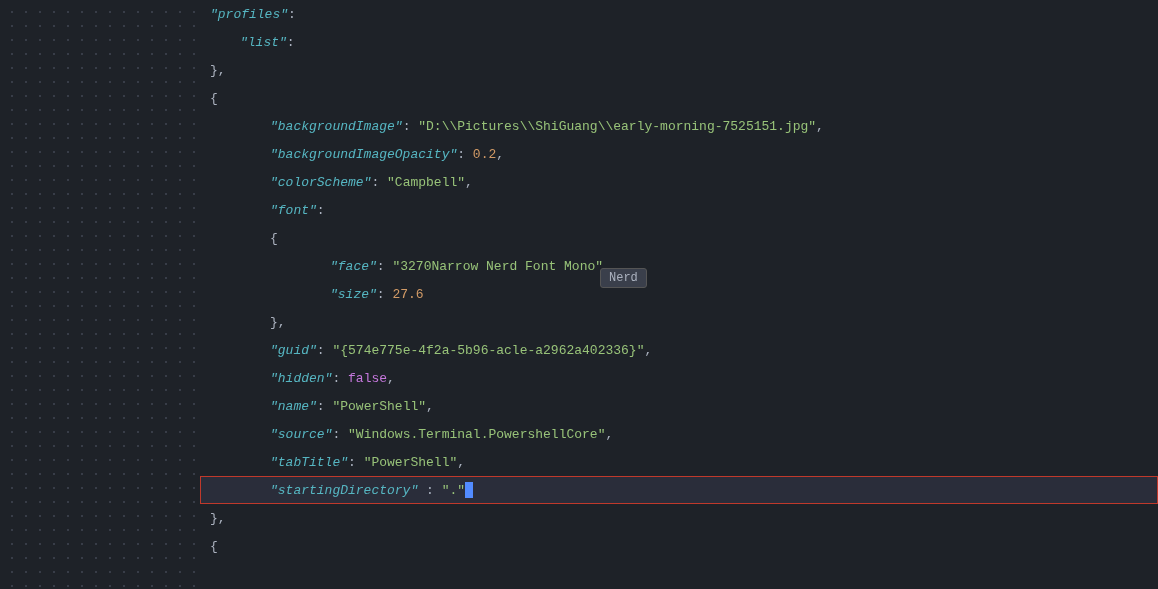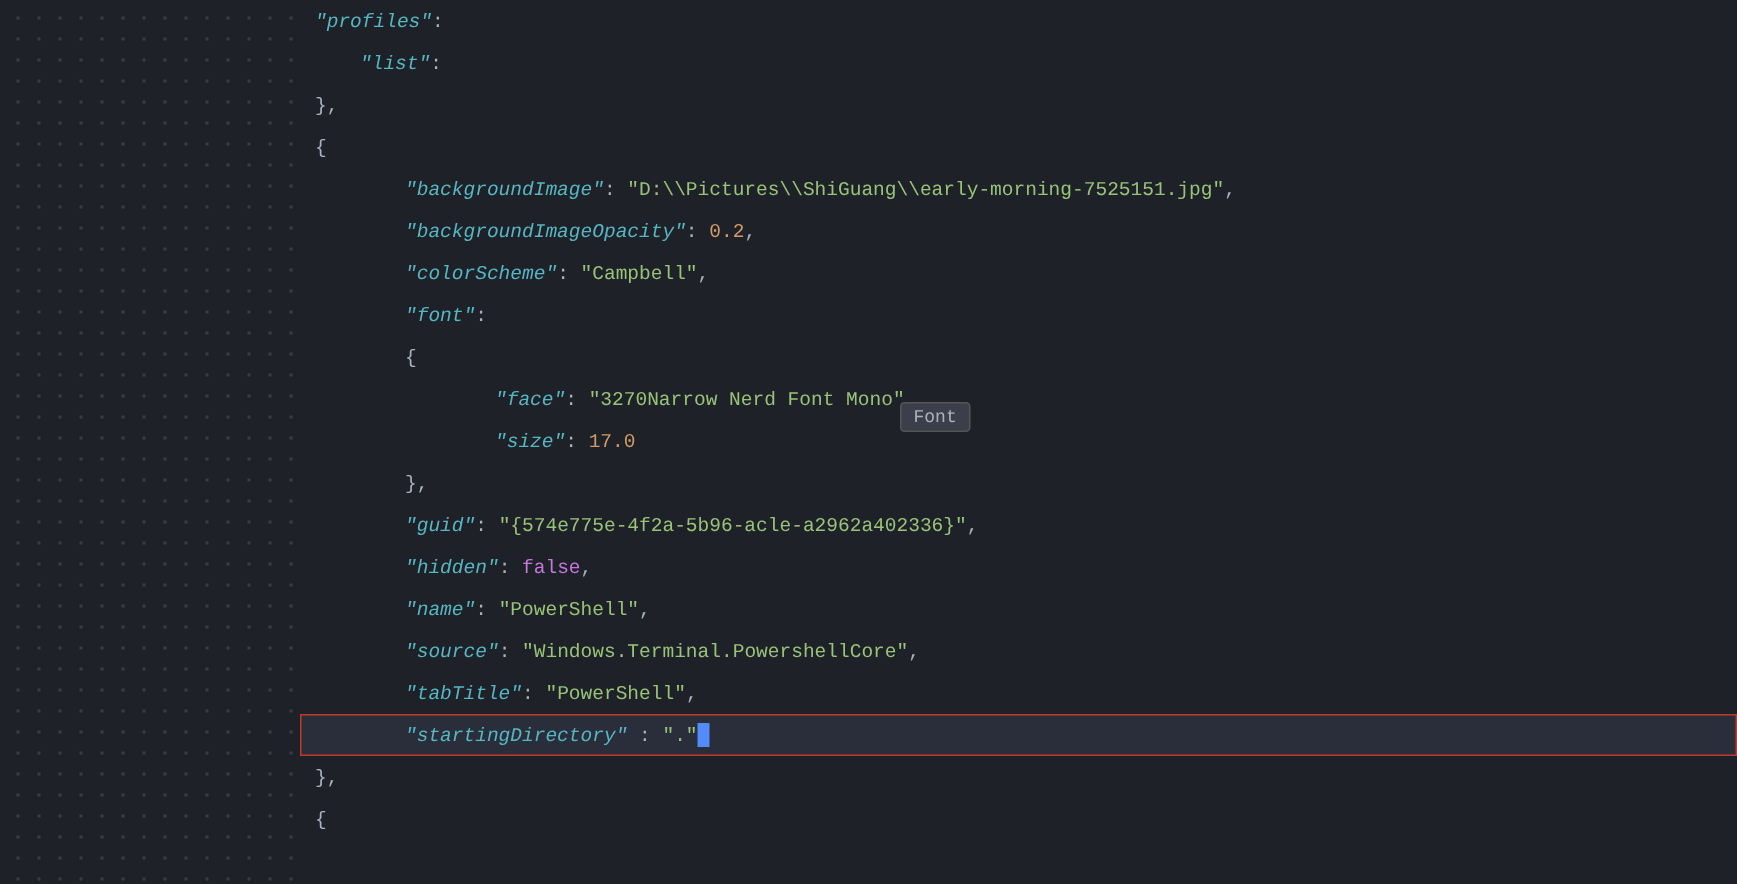--- a/index.html
+++ b/index.html
@@ -60,21 +60,21 @@
   <div style="display: flex; align-items: center; height: 28px; padding-left: 10px; white-space: pre; font-family: &quot;Courier New&quot;, Courier, monospace; font-size: 13px; position: relative;"><span style="color: rgb(86, 182, 194); font-style: italic;">"profiles"</span><span style="color: rgb(171, 178, 191);">:</span></div>
       <div style="display: flex; align-items: center; height: 28px; padding-left: 40px; white-space: pre; font-family: &quot;Courier New&quot;, Courier, monospace; font-size: 13px; position: relative;"><span style="color: rgb(86, 182, 194); font-style: italic;">"list"</span><span style="color: rgb(171, 178, 191);">:</span></div>
       <div style="display: flex; align-items: center; height: 28px; padding-left: 10px; white-space: pre; font-family: &quot;Courier New&quot;, Courier, monospace; font-size: 13px; position: relative;"><span style="color: rgb(171, 178, 191);">},</span></div>
       <div style="display: flex; align-items: center; height: 28px; padding-left: 10px; white-space: pre; font-family: &quot;Courier New&quot;, Courier, monospace; font-size: 13px; position: relative;"><span style="color: rgb(171, 178, 191);">{</span></div>
       <div style="display: flex; align-items: center; height: 28px; padding-left: 70px; white-space: pre; font-family: &quot;Courier New&quot;, Courier, monospace; font-size: 13px; position: relative;"><span style="color: rgb(86, 182, 194); font-style: italic;">"backgroundImage"</span><span style="color: rgb(171, 178, 191);">: </span><span style="color: rgb(152, 195, 121);">"D:\\Pictures\\ShiGuang\\early-morning-7525151.jpg"</span><span style="color: rgb(171, 178, 191);">,</span></div>
       <div style="display: flex; align-items: center; height: 28px; padding-left: 70px; white-space: pre; font-family: &quot;Courier New&quot;, Courier, monospace; font-size: 13px; position: relative;"><span style="color: rgb(86, 182, 194); font-style: italic;">"backgroundImageOpacity"</span><span style="color: rgb(171, 178, 191);">: </span><span style="color: rgb(209, 154, 102);">0.2</span><span style="color: rgb(171, 178, 191);">,</span></div>
       <div style="display: flex; align-items: center; height: 28px; padding-left: 70px; white-space: pre; font-family: &quot;Courier New&quot;, Courier, monospace; font-size: 13px; position: relative;"><span style="color: rgb(86, 182, 194); font-style: italic;">"colorScheme"</span><span style="color: rgb(171, 178, 191);">: </span><span style="color: rgb(152, 195, 121);">"Campbell"</span><span style="color: rgb(171, 178, 191);">,</span></div>
       <div style="display: flex; align-items: center; height: 28px; padding-left: 70px; white-space: pre; font-family: &quot;Courier New&quot;, Courier, monospace; font-size: 13px; position: relative;"><span style="color: rgb(86, 182, 194); font-style: italic;">"font"</span><span style="color: rgb(171, 178, 191);">:</span></div>
       <div style="display: flex; align-items: center; height: 28px; padding-left: 70px; white-space: pre; font-family: &quot;Courier New&quot;, Courier, monospace; font-size: 13px; position: relative;"><span style="color: rgb(171, 178, 191);">{</span></div>
       <div style="display: flex; align-items: center; height: 28px; padding-left: 130px; white-space: pre; font-family: &quot;Courier New&quot;, Courier, monospace; font-size: 13px; position: relative;"><span style="color: rgb(86, 182, 194); font-style: italic;">"face"</span><span style="color: rgb(171, 178, 191);">: </span><span style="color: rgb(152, 195, 121);">"3270Narrow Nerd Font Mono"</span><span style="color: rgb(171, 178, 191);">,</span></div>
-      <div style="display: flex; align-items: center; height: 28px; padding-left: 130px; white-space: pre; font-family: &quot;Courier New&quot;, Courier, monospace; font-size: 13px; position: relative;"><span style="color: rgb(86, 182, 194); font-style: italic;">"size"</span><span style="color: rgb(171, 178, 191);">: </span><span style="color: rgb(209, 154, 102);">17.0</span></div>
+      <div style="display: flex; align-items: center; height: 28px; padding-left: 130px; white-space: pre; font-family: &quot;Courier New&quot;, Courier, monospace; font-size: 13px; position: relative;"><span style="color: rgb(86, 182, 194); font-style: italic;">"size"</span><span style="color: rgb(171, 178, 191);">: </span><span style="color: rgb(209, 154, 102);">27.6</span></div>
       <div style="display: flex; align-items: center; height: 28px; padding-left: 70px; white-space: pre; font-family: &quot;Courier New&quot;, Courier, monospace; font-size: 13px; position: relative;"><span style="color: rgb(171, 178, 191);">},</span></div>
       <div style="display: flex; align-items: center; height: 28px; padding-left: 70px; white-space: pre; font-family: &quot;Courier New&quot;, Courier, monospace; font-size: 13px; position: relative;"><span style="color: rgb(86, 182, 194); font-style: italic;">"guid"</span><span style="color: rgb(171, 178, 191);">: </span><span style="color: rgb(152, 195, 121);">"{574e775e-4f2a-5b96-acle-a2962a402336}"</span><span style="color: rgb(171, 178, 191);">,</span></div>
       <div style="display: flex; align-items: center; height: 28px; padding-left: 70px; white-space: pre; font-family: &quot;Courier New&quot;, Courier, monospace; font-size: 13px; position: relative;"><span style="color: rgb(86, 182, 194); font-style: italic;">"hidden"</span><span style="color: rgb(171, 178, 191);">: </span><span style="color: rgb(198, 120, 221);">false</span><span style="color: rgb(171, 178, 191);">,</span></div>
       <div style="display: flex; align-items: center; height: 28px; padding-left: 70px; white-space: pre; font-family: &quot;Courier New&quot;, Courier, monospace; font-size: 13px; position: relative;"><span style="color: rgb(86, 182, 194); font-style: italic;">"name"</span><span style="color: rgb(171, 178, 191);">: </span><span style="color: rgb(152, 195, 121);">"PowerShell"</span><span style="color: rgb(171, 178, 191);">,</span></div>
       <div style="display: flex; align-items: center; height: 28px; padding-left: 70px; white-space: pre; font-family: &quot;Courier New&quot;, Courier, monospace; font-size: 13px; position: relative;"><span style="color: rgb(86, 182, 194); font-style: italic;">"source"</span><span style="color: rgb(171, 178, 191);">: </span><span style="color: rgb(152, 195, 121);">"Windows.Terminal.PowershellCore"</span><span style="color: rgb(171, 178, 191);">,</span></div>
       <div style="display: flex; align-items: center; height: 28px; padding-left: 70px; white-space: pre; font-family: &quot;Courier New&quot;, Courier, monospace; font-size: 13px; position: relative;"><span style="color: rgb(86, 182, 194); font-style: italic;">"tabTitle"</span><span style="color: rgb(171, 178, 191);">: </span><span style="color: rgb(152, 195, 121);">"PowerShell"</span><span style="color: rgb(171, 178, 191);">,</span></div>
       <div style="display: flex; align-items: center; height: 28px; padding-left: 70px; white-space: pre; font-family: &quot;Courier New&quot;, Courier, monospace; font-size: 13px; position: relative; background-color: rgb(42, 45, 58);"><div style="position: absolute; inset: 0px; border: 1.5px solid rgb(192, 57, 43); pointer-events: none; z-index: 2;"></div><span style="color: rgb(86, 182, 194); font-style: italic;">"startingDirectory"</span><span style="color: rgb(171, 178, 191);"> : </span><span style="color: rgb(152, 195, 121);">"."</span><span style="display: inline-block; width: 8px; height: 16px; background-color: rgb(82, 139, 255); vertical-align: middle; margin-left: 0px;"></span></div>
       <div style="display: flex; align-items: center; height: 28px; padding-left: 10px; white-space: pre; font-family: &quot;Courier New&quot;, Courier, monospace; font-size: 13px; position: relative;"><span style="color: rgb(171, 178, 191);">},</span></div>
       <div style="display: flex; align-items: center; height: 28px; padding-left: 10px; white-space: pre; font-family: &quot;Courier New&quot;, Courier, monospace; font-size: 13px; position: relative;"><span style="color: rgb(171, 178, 191);">{</span></div>
     </div>
@@ -85,15 +85,15 @@
     top: 268px;
     background: #3a3f4b;
     color: #abb2bf;
     border: 1px solid #555;
     padding: 2px 8px;
     font-size: 12px;
     border-radius: 3px;
     z-index: 10;
     pointer-events: none;
   ">
-    <span>Font</span>
+    <span>Nerd</span>
   </div>
 </div>
 
 </body></html>

